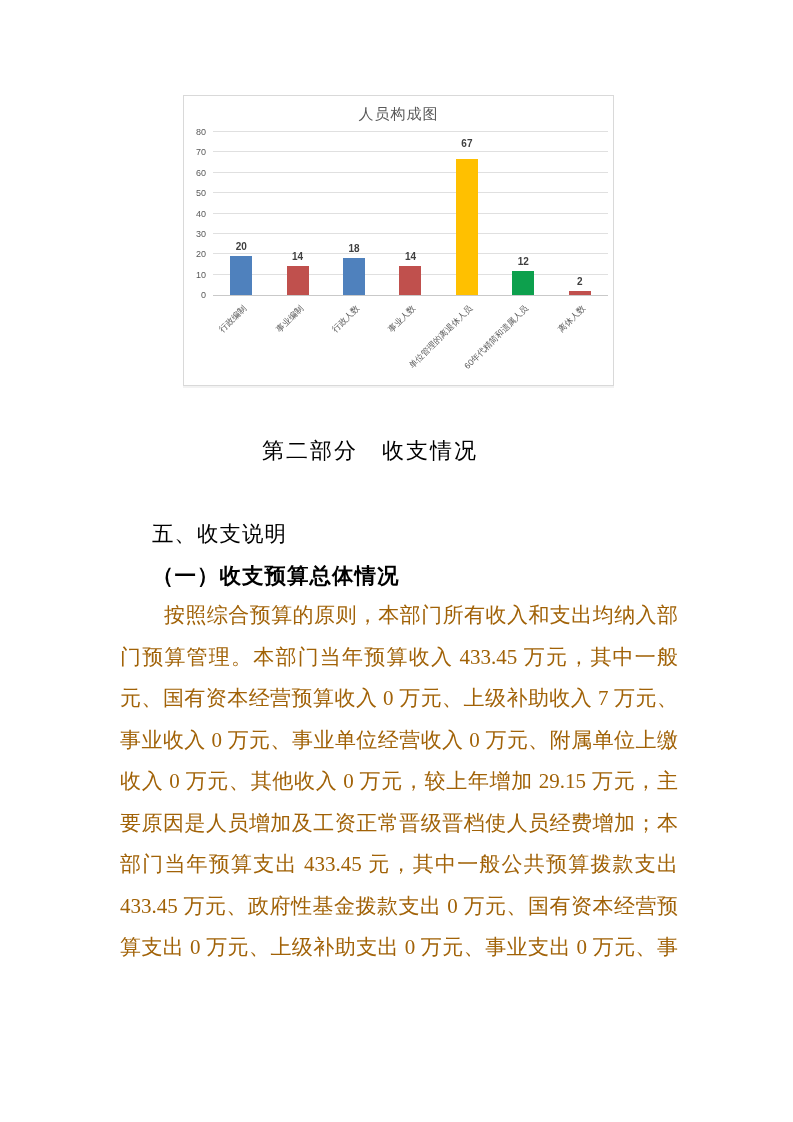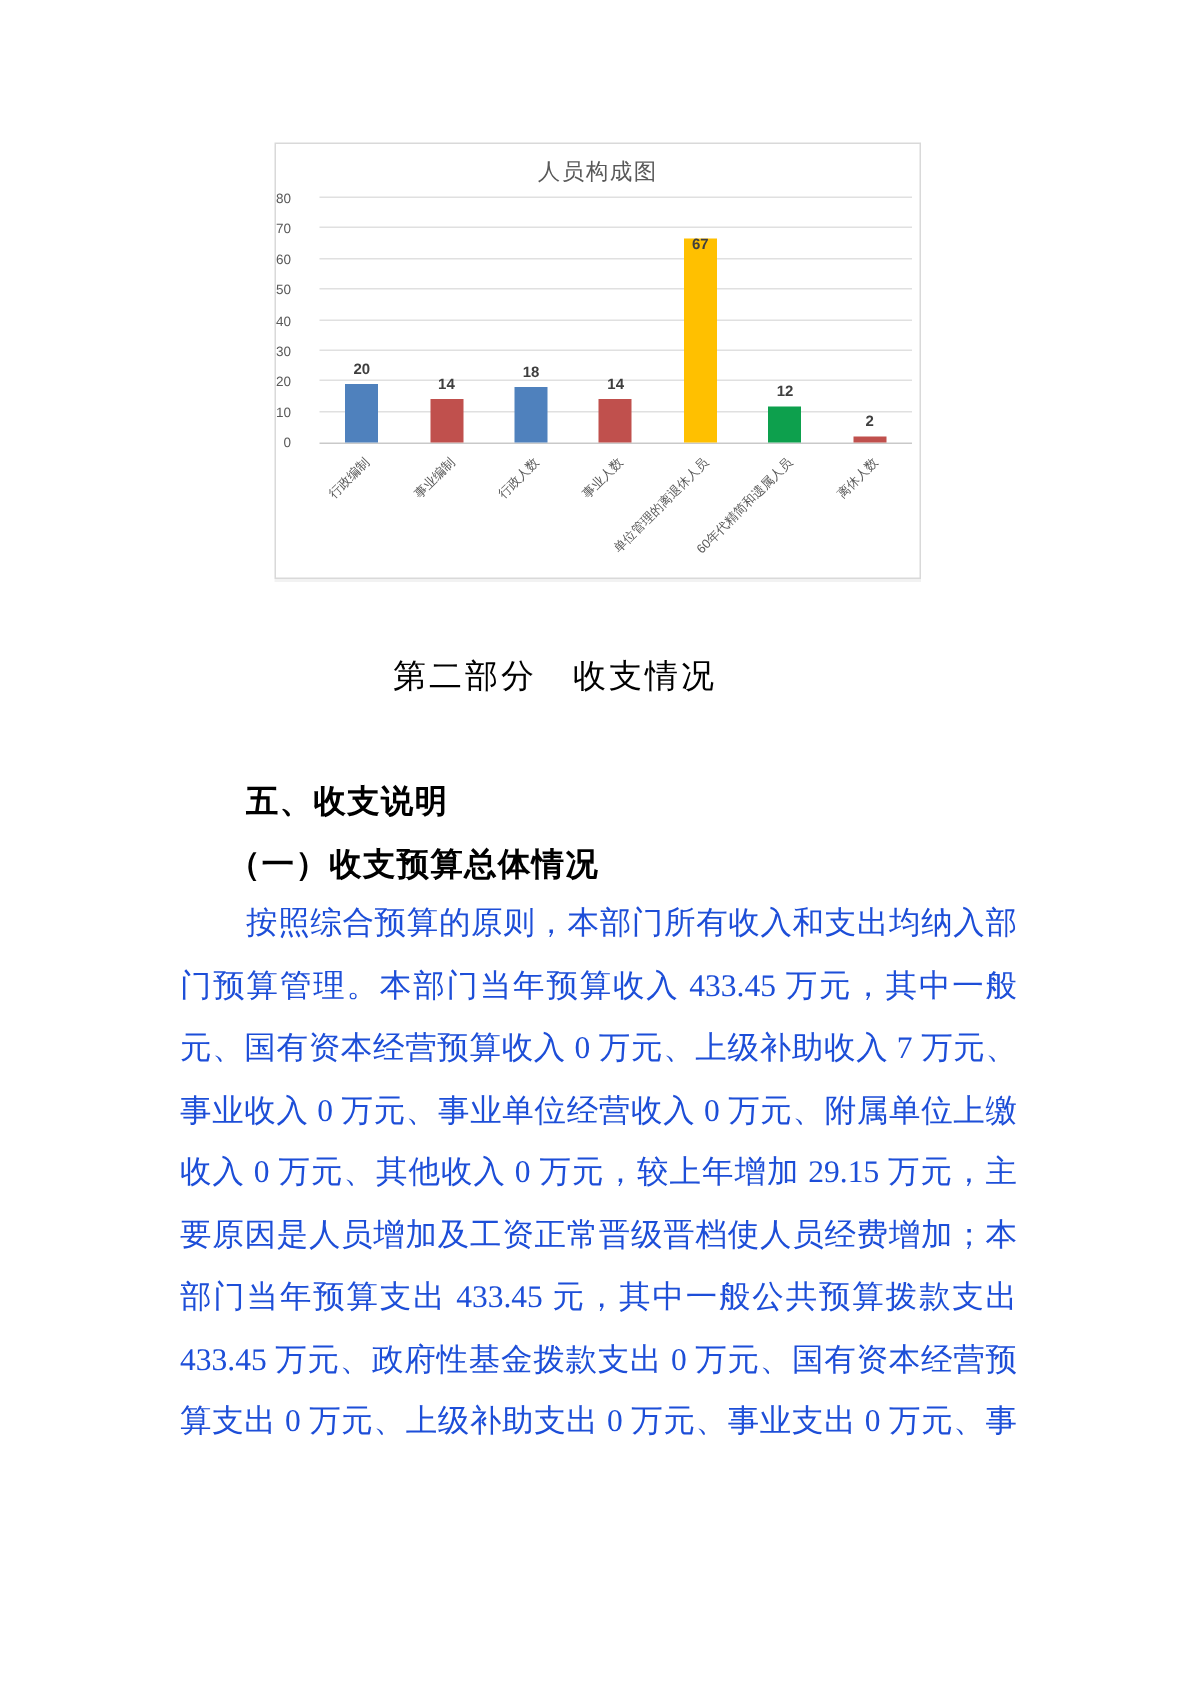--- a/index.html
+++ b/index.html
@@ -41,21 +41,21 @@
   }
   .y-axis {
     position: absolute;
     left: 0;
     top: 36px;
     width: 25px;
     height: 163px;
   }
   .y-tick {
     position: absolute;
-    right: 15px;
+    right: 3px;
     font-size: 9px;
     color: #595959;
     line-height: 10px;
   }
   .plot {
     position: absolute;
     left: 29px;
     top: 36px;
     width: 395px;
     height: 163px;
@@ -120,25 +120,25 @@
     width: 560px;
     margin: 0;
     text-align: center;
     font-size: 22px;
     font-weight: 400;
     color: #000000;
     letter-spacing: 2px;
   }
   .heading1 {
     position: absolute;
-    left: 120px;
+    left: 108px;
     top: 519px;
     margin: 0;
     font-size: 21.5px;
-    font-weight: 700;
+    font-weight: 400;
     color: #000000;
     text-indent: 44px;
     letter-spacing: 1px;
   }
   .heading2 {
     position: absolute;
     left: 120px;
     top: 561px;
     margin: 0;
     font-size: 21.5px;
@@ -146,21 +146,21 @@
     color: #000000;
     text-indent: 32px;
     letter-spacing: 1px;
   }
   .body-paragraph {
     position: absolute;
     left: 120px;
     top: 595px;
     width: 558px;
     font-size: 21px;
-    color: #1d4ed8;
+    color: #a16207;
     line-height: 41.5px;
   }
   .para-line {
     text-align: justify;
     text-align-last: justify;
     text-justify: inter-ideograph;
     white-space: nowrap;
     overflow: visible;
   }
   .para-line.first {
@@ -212,21 +212,21 @@
             <div class="bar-value" style="bottom: 40.675px;">18</div>
             <div class="x-label">行政人数</div>
           </div>
           <div class="col">
             <div class="bar" style="height: 28.525px; background: rgb(192, 80, 77);"></div>
             <div class="bar-value" style="bottom: 32.525px;">14</div>
             <div class="x-label">事业人数</div>
           </div>
           <div class="col">
             <div class="bar" style="height: 136.512px; background: rgb(255, 192, 0);"></div>
-            <div class="bar-value" style="bottom: 126px;">67</div>
+            <div class="bar-value" style="bottom: 146px;">67</div>
             <div class="x-label">单位管理的离退休人员</div>
           </div>
           <div class="col">
             <div class="bar" style="height: 24.45px; background: rgb(13, 160, 77);"></div>
             <div class="bar-value" style="bottom: 28.45px;">12</div>
             <div class="x-label">60年代精简和遗属人员</div>
           </div>
           <div class="col">
             <div class="bar" style="height: 4.075px; background: rgb(192, 80, 77);"></div>
             <div class="bar-value" style="bottom: 8.075px;">2</div>

